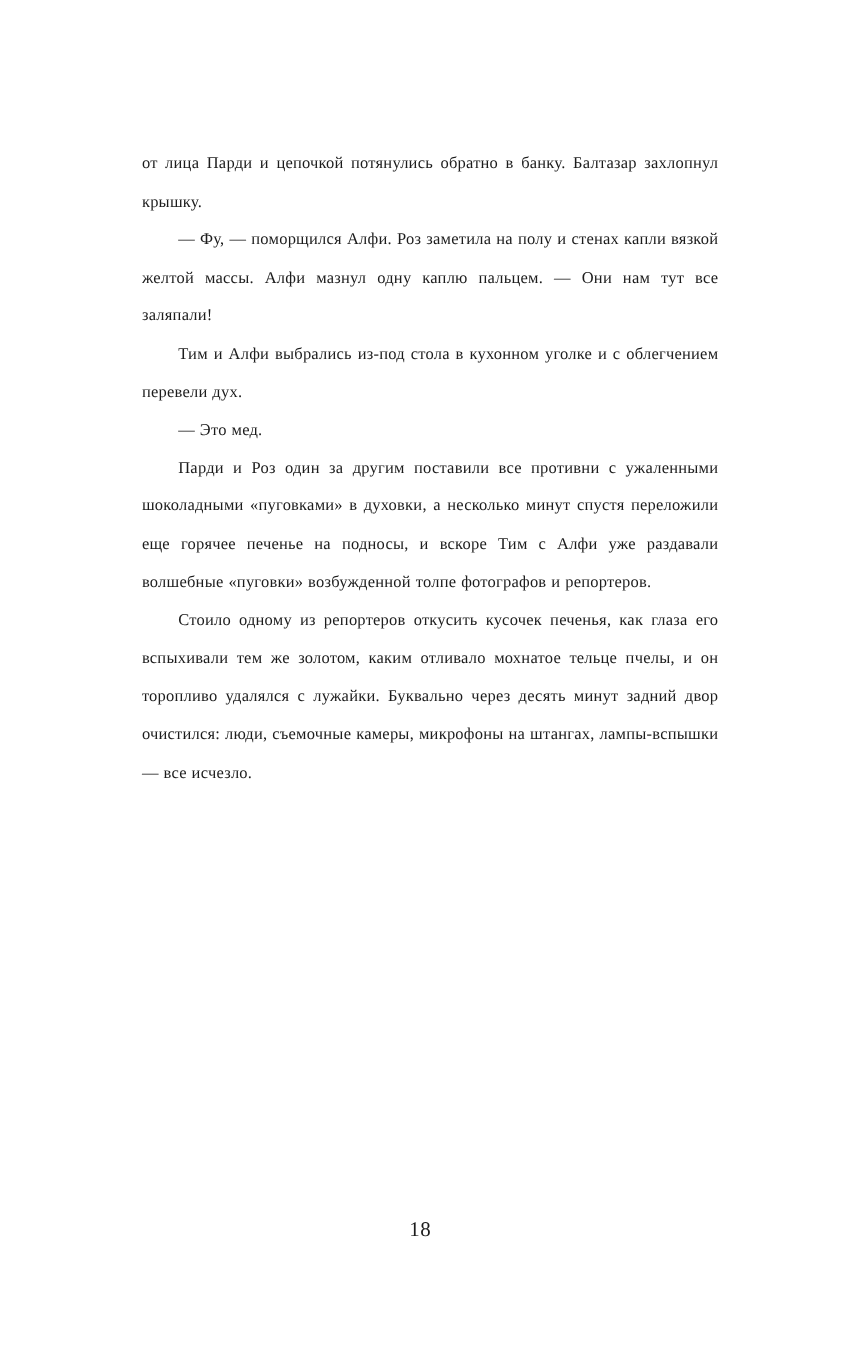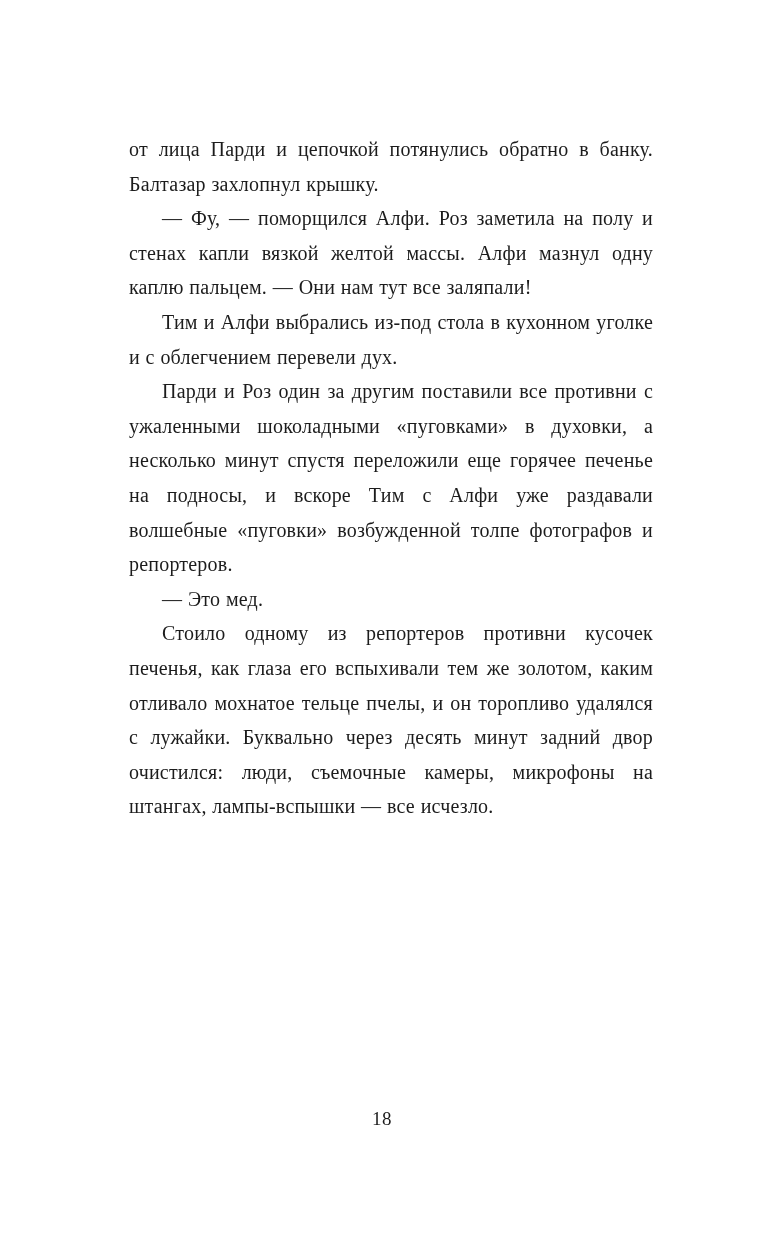--- a/index.html
+++ b/index.html
@@ -17,21 +17,21 @@
     color: #1c1c1c;
   }
   .text-block {
     position: absolute;
     top: 132px;
     left: 129px;
     width: 524px;
   }
   .para {
     margin: 0;
-    font-size: 20px;
+    font-size: 15px;
     line-height: 34.6px;
     text-align: justify;
     text-indent: 33px;
     letter-spacing: 0.2px;
     hyphens: auto;
     -webkit-hyphens: auto;
     word-spacing: 0.5px;
     font-family: Liberation Serif, serif;
   }
   .para.no-indent {
@@ -51,21 +51,21 @@
   }
 </style>
 </head>
 <body>
 
 <div class="book-page">
   <div class="text-block">
     <p class="para no-indent">от лица Парди и цепочкой потянулись обратно в банку. Балтазар захлопнул крышку.</p>
     <p class="para">— Фу, — поморщился Алфи. Роз заметила на полу и стенах капли вязкой желтой массы. Алфи мазнул одну каплю пальцем. — Они нам тут все заляпали!</p>
     <p class="para">Тим и Алфи выбрались из-под стола в кухонном уголке и с облегчением перевели дух.</p>
+    <p class="para">— Это мед.</p>
     <p class="para">Парди и Роз один за другим поставили все противни с ужаленными шоколадными «пуговками» в духовки, а несколько минут спустя переложили еще горячее печенье на подносы, и вскоре Тим с Алфи уже раздавали волшебные «пуговки» возбужденной толпе фотографов и репортеров.</p>
-    <p class="para">— Это мед.</p>
-    <p class="para">Стоило одному из репортеров противни кусочек печенья, как глаза его вспыхивали тем же золотом, каким отливало мохнатое тельце пчелы, и он торопливо удалялся с лужайки. Буквально через десять минут задний двор очистился: люди, съемочные камеры, микрофоны на штангах, лампы-вспышки — все исчезло.</p>
+    <p class="para">Стоило одному из репортеров откусить кусочек печенья, как глаза его вспыхивали тем же золотом, каким отливало мохнатое тельце пчелы, и он торопливо удалялся с лужайки. Буквально через десять минут задний двор очистился: люди, съемочные камеры, микрофоны на штангах, лампы-вспышки — все исчезло.</p>
   </div>
 
   <div class="page-footer">
     <span class="page-number">18</span>
   </div>
 </div>
 
 </body></html>

